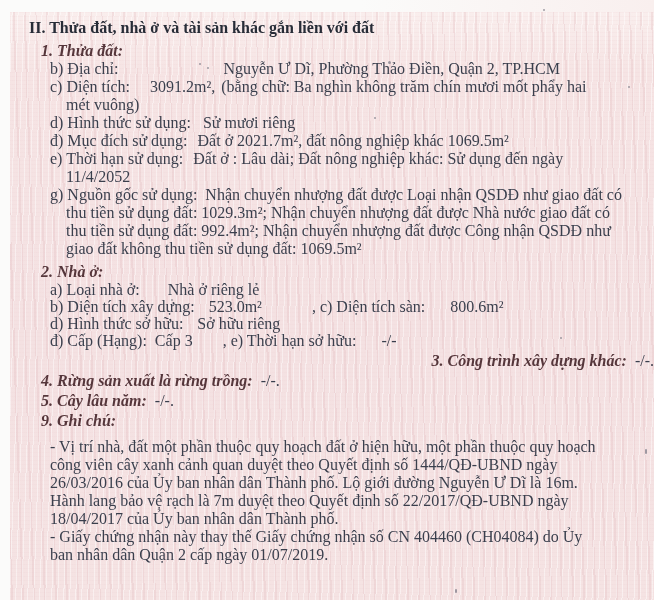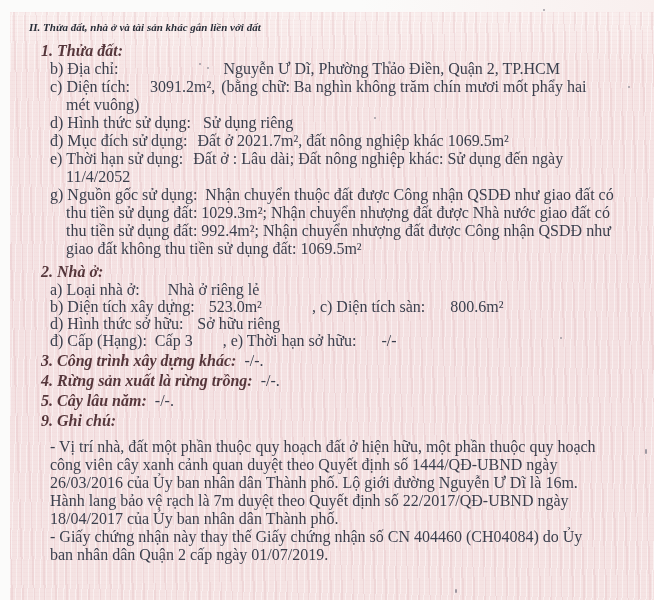--- a/index.html
+++ b/index.html
@@ -11,28 +11,28 @@
       repeating-linear-gradient(92deg, rgba(255,255,255,0.45) 0 1px, rgba(255,255,255,0) 1px 6px),
       repeating-linear-gradient(88deg, rgba(226,187,190,0.30) 0 2px, rgba(226,187,190,0) 2px 11px),
       repeating-linear-gradient(180deg, rgba(238,210,212,0.18) 0 1px, rgba(238,210,212,0) 1px 4px),
       linear-gradient(180deg, #faf0ef 0%, #f6e4e4 12%, #f4e1e2 55%, #f5e3e3 100%);
     font-family:"Liberation Serif","DejaVu Serif",serif;
     color:#3a3f4d;
   }
   .edge-left{position:absolute;left:0;top:0;width:10px;height:600px;background:#fbfbfa;}
   .edge-top{position:absolute;left:0;top:0;width:654px;height:12px;background:linear-gradient(90deg,#fbfbfa 0%,#fbfbfa 55%,#f9efee 100%);}
   .doc{position:absolute;left:0;top:0;width:654px;font-size:16px;line-height:18px;}
-  .title{margin:18px 0 5px 29px;font-size:11px;line-height:19px;font-weight:700;color:#272c37;white-space:nowrap;font-style:italic;}
+  .title{margin:18px 0 5px 29px;font-size:16px;line-height:19px;font-weight:700;color:#272c37;white-space:nowrap;}
   .sh{margin-left:41px;font-weight:700;font-style:italic;color:#55363b;white-space:nowrap;}
   .row{margin-left:50px;white-space:nowrap;}
   .cont{margin-left:66px;white-space:nowrap;}
   .wide{line-height:20px;}
   .s2{line-height:17px;}
   .s2h{margin-top:5px;}
-  .s3h{margin-top:2px;}
+  .s3h{margin-top:2px;text-align:right;}
   .notes-start{margin-top:7px;}
   .b{font-weight:700;}
   .g6{margin-left:6px;margin-top:8px;}.g8{margin-left:8px;}.g10{margin-left:10px;}.g12{margin-left:12px;}
   .g14{margin-left:14px;}.g20{margin-left:20px;}.g25{margin-left:25px;}.g28{margin-left:28px;}
   .g30{margin-left:30px;}.g50{margin-left:50px;}.g70{margin-left:70px;}.g137{margin-left:105px;}
   .speck{position:absolute;background:#6e6e7c;border-radius:50%;opacity:.65;}
 </style>
 </head>
 <body>
 
@@ -46,31 +46,31 @@
 
     <div class="sh">1. Thửa đất:</div>
     <div class="row">
       <span>b) Địa chỉ:</span><span class="g137">Nguyễn Ư Dĩ, Phường Thảo Điền, Quận 2, TP.HCM</span>
     </div>
     <div class="row">
       <span>c) Diện tích:</span><span class="g20">3091.2m²,</span><span class="g6">(bằng chữ: Ba nghìn không trăm chín mươi mốt phẩy hai</span>
     </div>
     <div class="cont">mét vuông)</div>
     <div class="row">
-      <span>d) Hình thức sử dụng:</span><span class="g12">Sử dụng riêng</span>
+      <span>d) Hình thức sử dụng:</span><span class="g12">Sử mươi riêng</span>
     </div>
     <div class="row">
       <span>đ) Mục đích sử dụng:</span><span class="g10">Đất ở 2021.7m², đất nông nghiệp khác 1069.5m²</span>
     </div>
     <div class="row">
       <span>e) Thời hạn sử dụng:</span><span class="g10">Đất ở : Lâu dài; Đất nông nghiệp khác: Sử dụng đến ngày</span>
     </div>
     <div class="cont">11/4/2052</div>
     <div class="row">
-      <span>g) Nguồn gốc sử dụng:</span><span class="g8">Nhận chuyển thuộc đất được Công nhận QSDĐ như giao đất có</span>
+      <span>g) Nguồn gốc sử dụng:</span><span class="g8">Nhận chuyển nhượng đất được Loại nhận QSDĐ như giao đất có</span>
     </div>
     <div class="cont">thu tiền sử dụng đất: 1029.3m²; Nhận chuyển nhượng đất được Nhà nước giao đất có</div>
     <div class="cont">thu tiền sử dụng đất: 992.4m²; Nhận chuyển nhượng đất được Công nhận QSDĐ như</div>
     <div class="cont">giao đất không thu tiền sử dụng đất: 1069.5m²</div>
 
     <div class="sh s2h">2. Nhà ở:</div>
     <div class="row s2">
       <span>a) Loại nhà ở:</span><span class="g28">Nhà ở riêng lẻ</span>
     </div>
     <div class="row s2">

